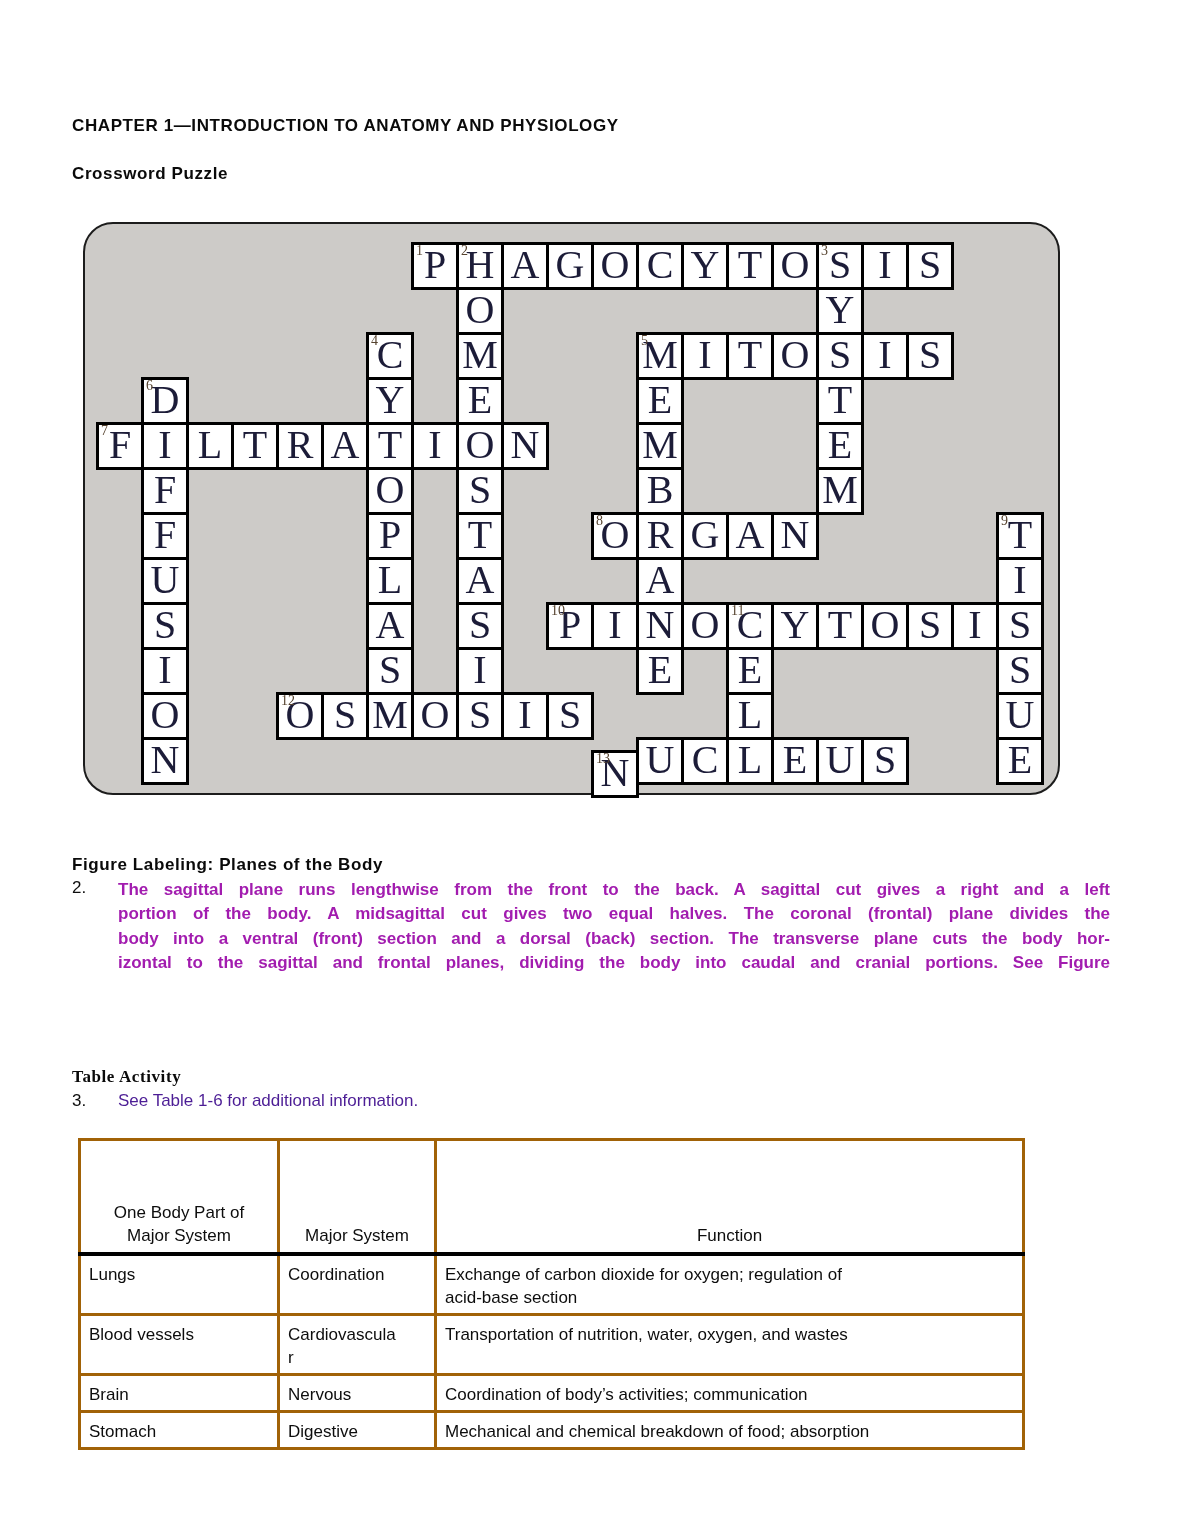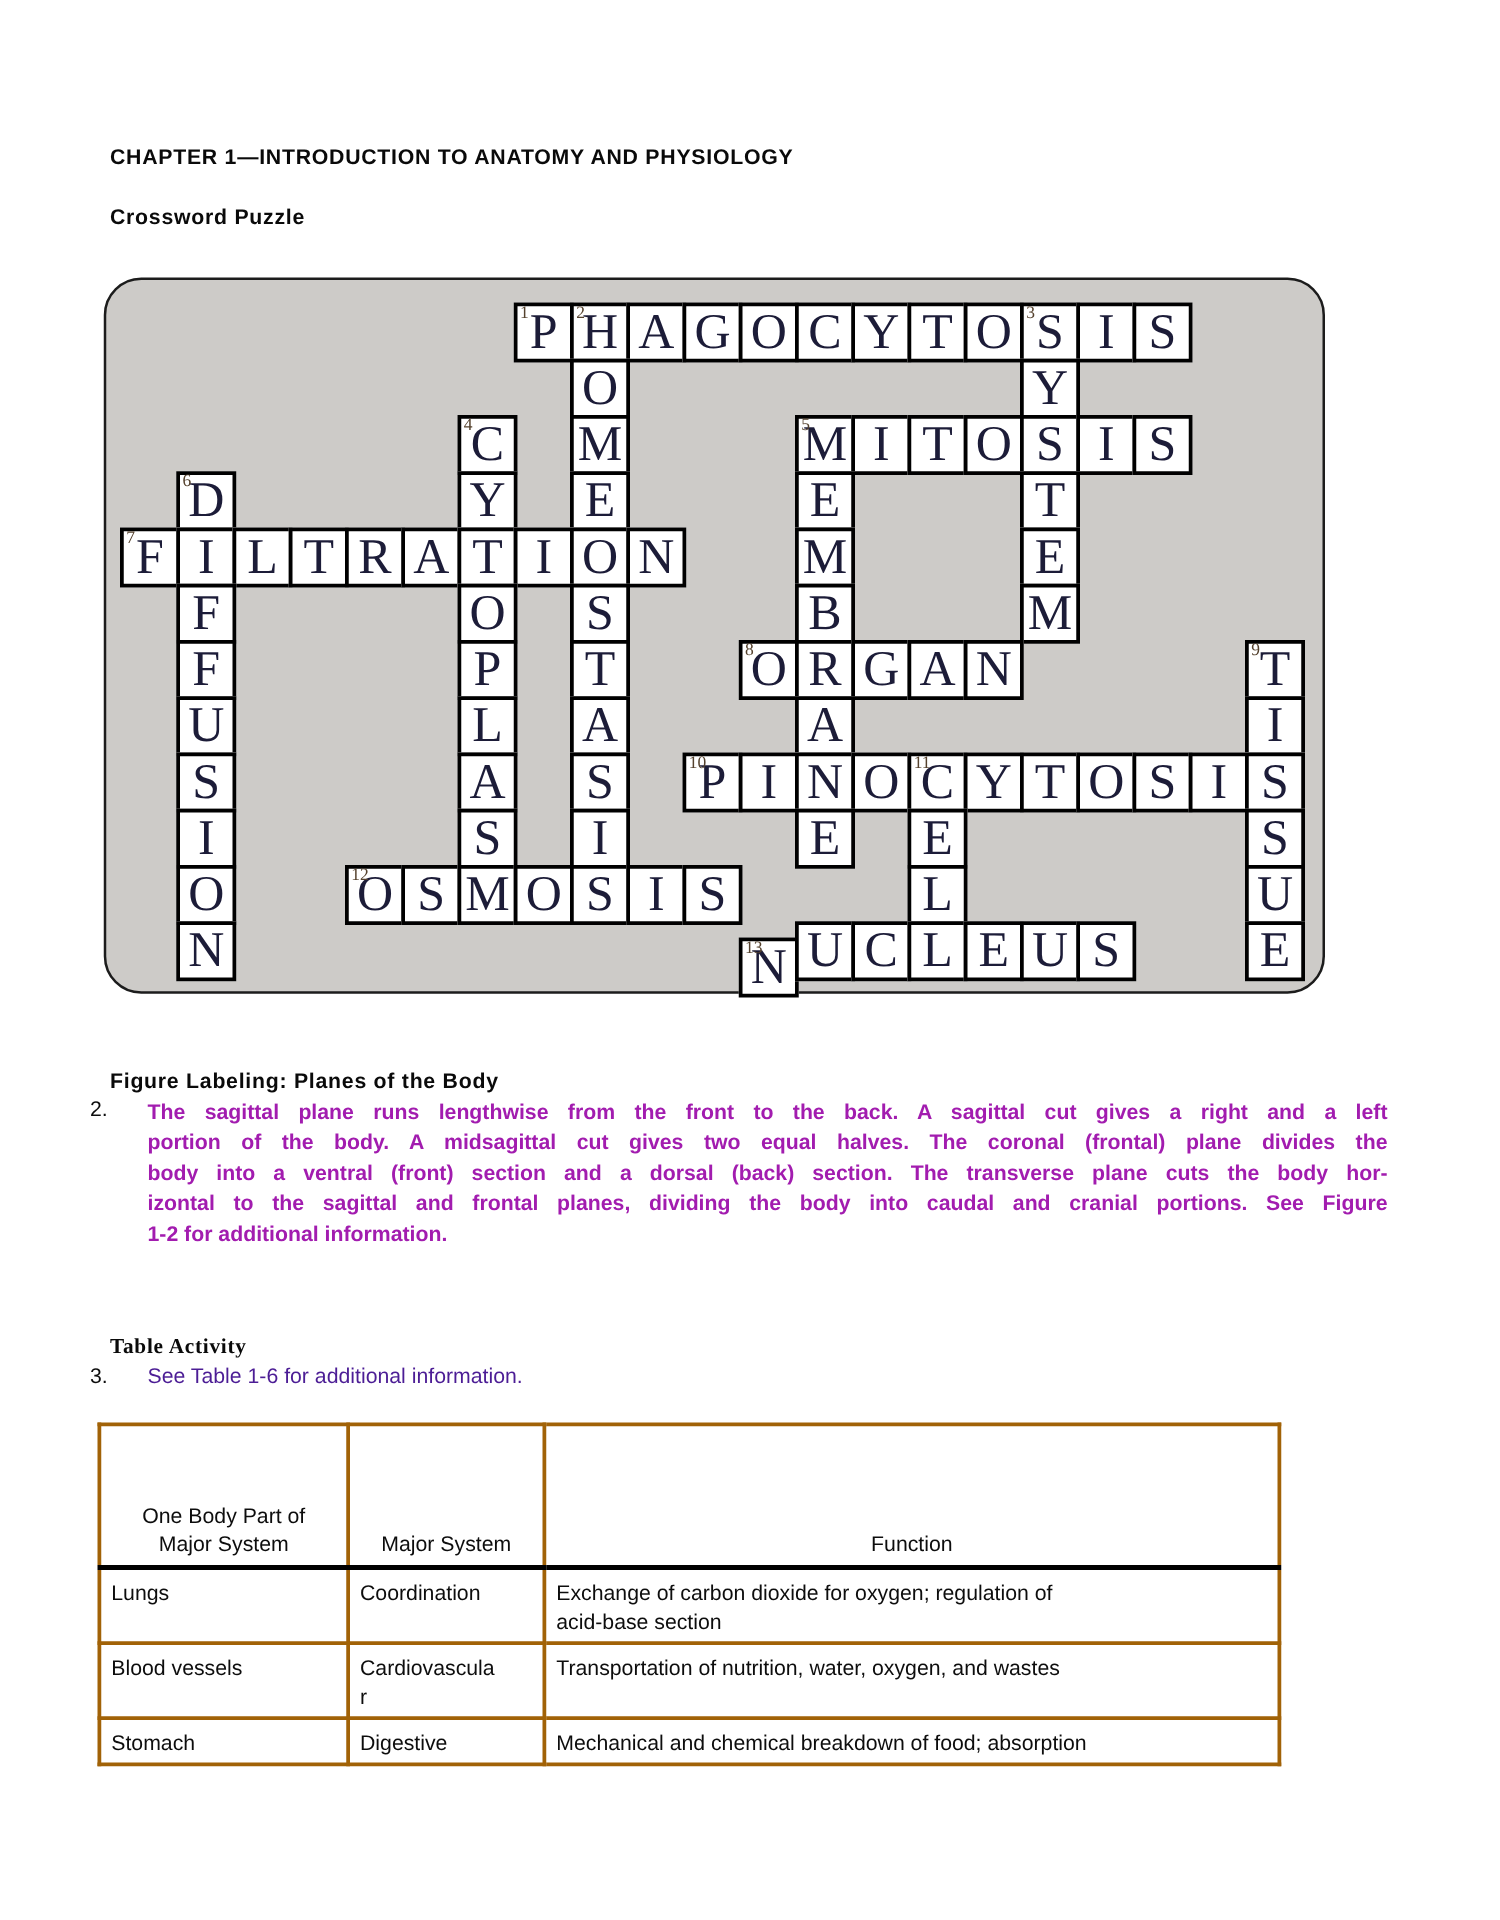--- a/index.html
+++ b/index.html
@@ -2,21 +2,21 @@
 <html><head>
 <meta charset="utf-8">
 <style>
   html,body{margin:0;padding:0;}
   body{
     width:1200px;height:1536px;position:relative;background:#ffffff;
     font-family:"Liberation Sans",sans-serif;color:#0d0d0d;
     -webkit-font-smoothing:antialiased;
   }
   .heading{
-    position:absolute;left:88px;font-size:17px;font-weight:bold;
+    position:absolute;left:72px;font-size:17px;font-weight:bold;
     letter-spacing:0.6px;white-space:nowrap;color:#0a0a0a;
   }
   
   .puzzle-box{
     position:absolute;left:83px;top:222px;width:977px;height:573px;
     background:#cdcbc8;border:2px solid #1c1c1c;border-radius:30px;
     box-sizing:border-box;
   }
   .cw-grid{position:absolute;left:96px;top:242px;width:948px;height:543px;}
   .cw-cell{
@@ -376,21 +376,20 @@
     </div>
   </div>
 
 <div class="heading" style="top:855px;">Figure Labeling: Planes of the Body</div>
 <div class="item-num" style="top:878px;">2.</div>
 <div class="para" style="top:878px;">
   <div class="line">The sagittal plane runs lengthwise from the front to the back. A sagittal cut gives a right and a left</div>
   <div class="line">portion of the body. A midsagittal cut gives two equal halves. The coronal (frontal) plane divides the</div>
   <div class="line">body into a ventral (front) section and a dorsal (back) section. The transverse plane cuts the body hor-</div>
   <div class="line">izontal to the sagittal and frontal planes, dividing the body into caudal and cranial portions. See Figure</div>
-  <div class="line last">1-2 for additional information.</div>
 </div>
 
 <div class="heading" style="top:1067px;font-family:Liberation Serif, serif;">Table Activity</div>
 <div class="item-num" style="top:1091px;">3.</div>
 <div class="single-line" style="top:1091px;">See Table 1-6 for additional information.</div>
 
 <table class="sys-table">
   <colgroup>
       <col style="width:199px">
       <col style="width:157px">
@@ -424,20 +423,29 @@
     <tr class="r-vessels">
       <td>Blood vessels</td>
       <td>
         <div>Cardiovascula</div>
         <div>r</div>
       </td>
       <td>
           <div>Transportation of nutrition, water, oxygen, and wastes</div>
         </td>
     </tr>
+    <tr class="r-brain">
+      <td>Brain</td>
+      <td>
+          <div>Nervous</div>
+        </td>
+      <td>
+          <div>Coordination of body’s activities; communication</div>
+        </td>
+    </tr>
     <tr class="r-stomach">
       <td>Stomach</td>
       <td>
           <div>Digestive</div>
         </td>
       <td>
           <div>Mechanical and chemical breakdown of food; absorption</div>
         </td>
     </tr>
   </tbody>

